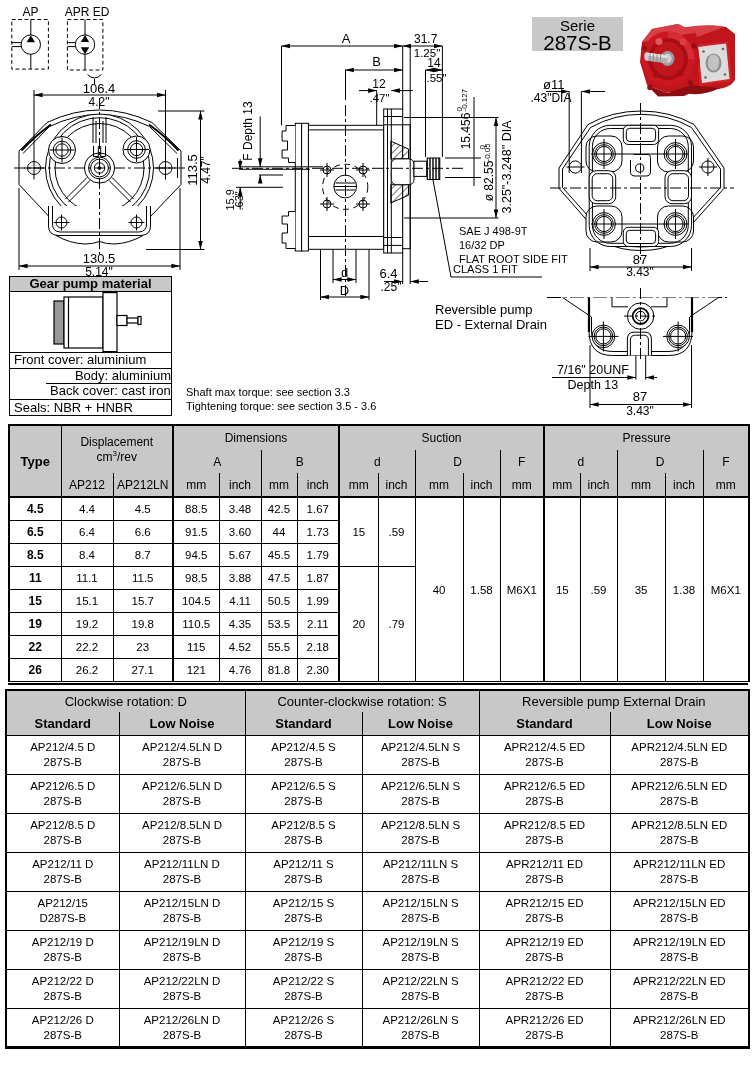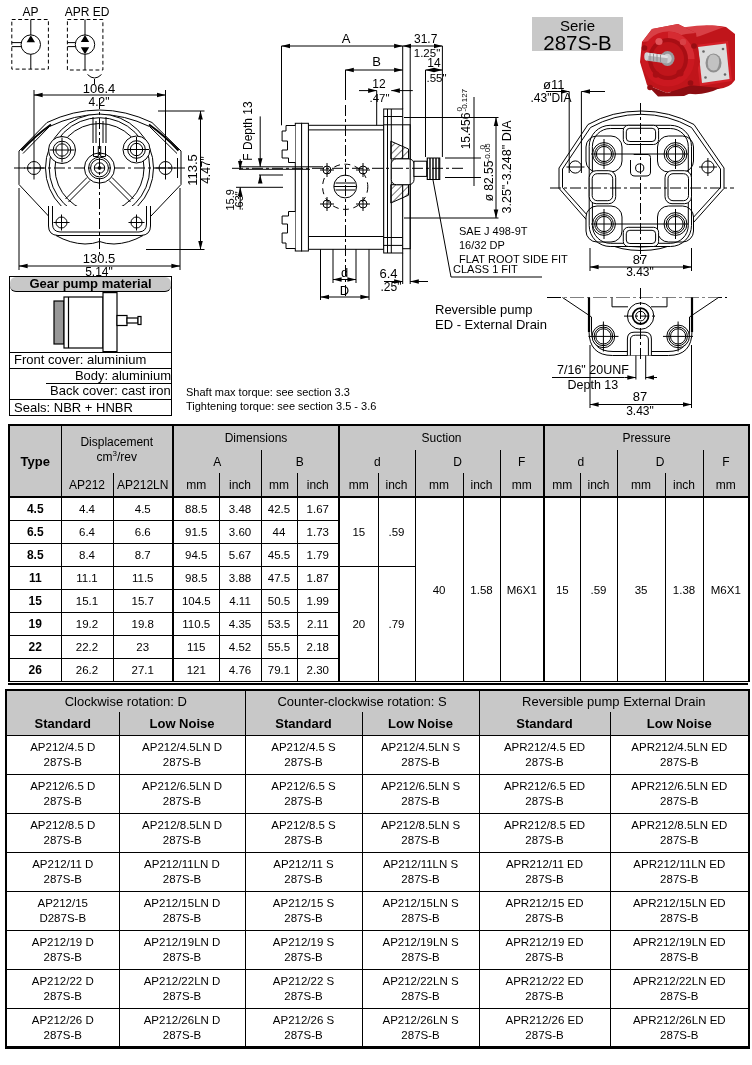--- a/index.html
+++ b/index.html
@@ -504,21 +504,21 @@
 
 </svg>
 
 <div class="abs" style="left:532px;top:16.5px;width:91px;height:34px;background:#c8c8c8;text-align:center;">
   <div style="font-size:15px;line-height:16px;padding-top:1px;">Serie</div>
   <div style="font-size:20.5px;line-height:17px;">287S-B</div>
 </div>
 
 <div class="abs" style="left:9px;top:276px;width:161px;height:138px;border:1px solid #000;">
 
-  <div style="background:#c8c8c8;border-bottom:1px solid #000;height:14px;font-size:13px;font-weight:bold;text-align:center;line-height:14px;border-radius:6px;">Gear pump material</div>
+  <div style="background:#c8c8c8;border-bottom:1px solid #000;height:14px;font-size:13px;font-weight:bold;text-align:center;line-height:14px;">Gear pump material</div>
 
   <svg width="159" height="60" viewBox="0 0 159 60" style="display:block;">
     <g stroke="#000" stroke-width="1.2">
     <rect x="44" y="9" width="10" height="43" fill="#989898"></rect>
     <rect x="54" y="5" width="39" height="51" fill="#fff"></rect>
     <line x1="58.5" y1="5" x2="58.5" y2="56"></line>
     <rect x="93" y="0.6" width="14" height="59" fill="#fff"></rect>
     <rect x="107" y="23.5" width="10" height="10" fill="#fff"></rect>
     <rect x="117" y="26" width="11" height="5" fill="#fff"></rect>
     <rect x="128" y="24.5" width="3" height="8" fill="#fff"></rect>
@@ -664,21 +664,21 @@
         <td>4.52</td>
         <td>55.5</td>
         <td>2.18</td>
 </tr>
 <tr>
  <td style="height:22px;font-weight:bold;font-size:12px;">26</td>
         <td>26.2</td>
         <td>27.1</td>
  <td class="gl">121</td>
         <td>4.76</td>
-        <td>79.1</td>
+        <td>81.8</td>
         <td>2.30</td>
 </tr>
 </tbody>
   </table>
 
 <div class="abs" style="left:8px;top:683px;width:740px;height:2px;background:#000;"></div>
 
 <table id="t2" class="abs">
 <colgroup>
 <col style="width:113px">

